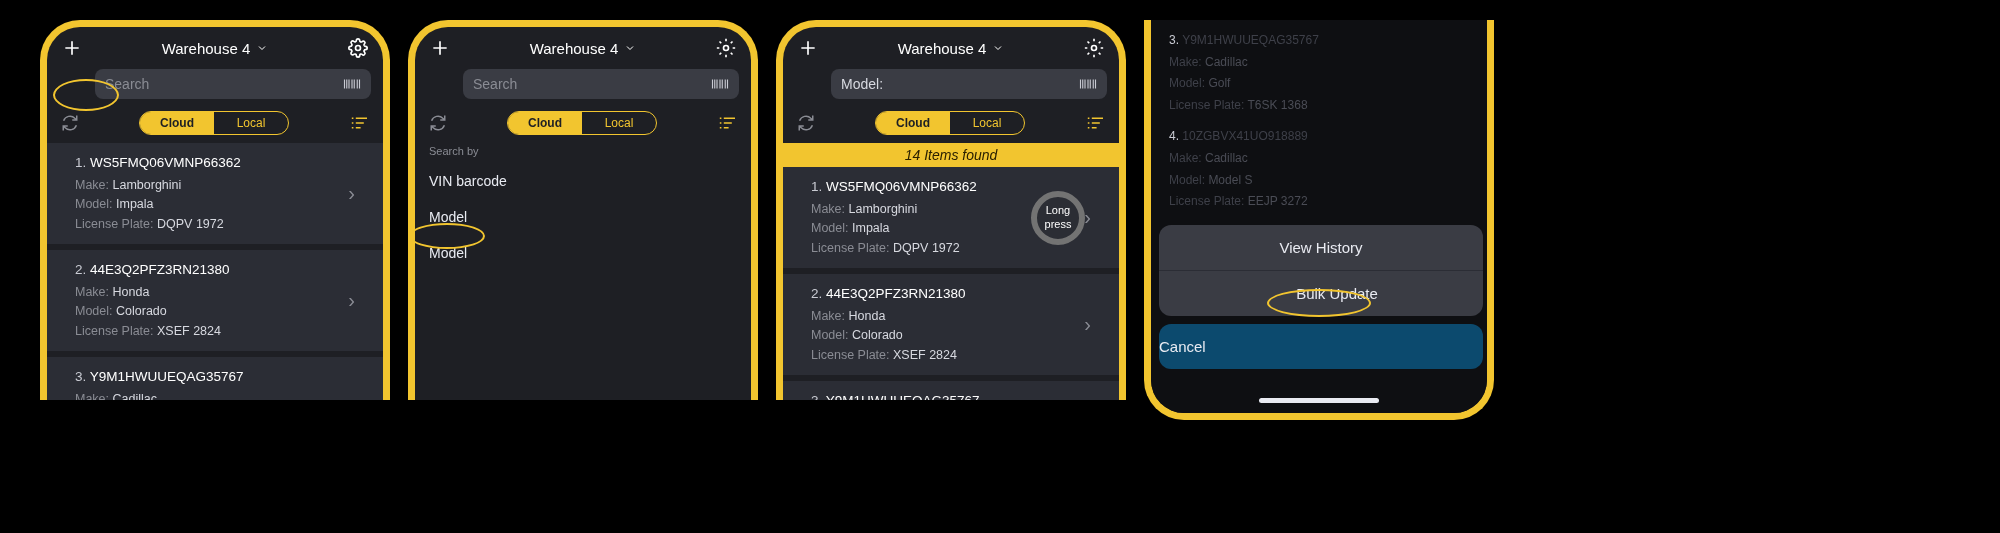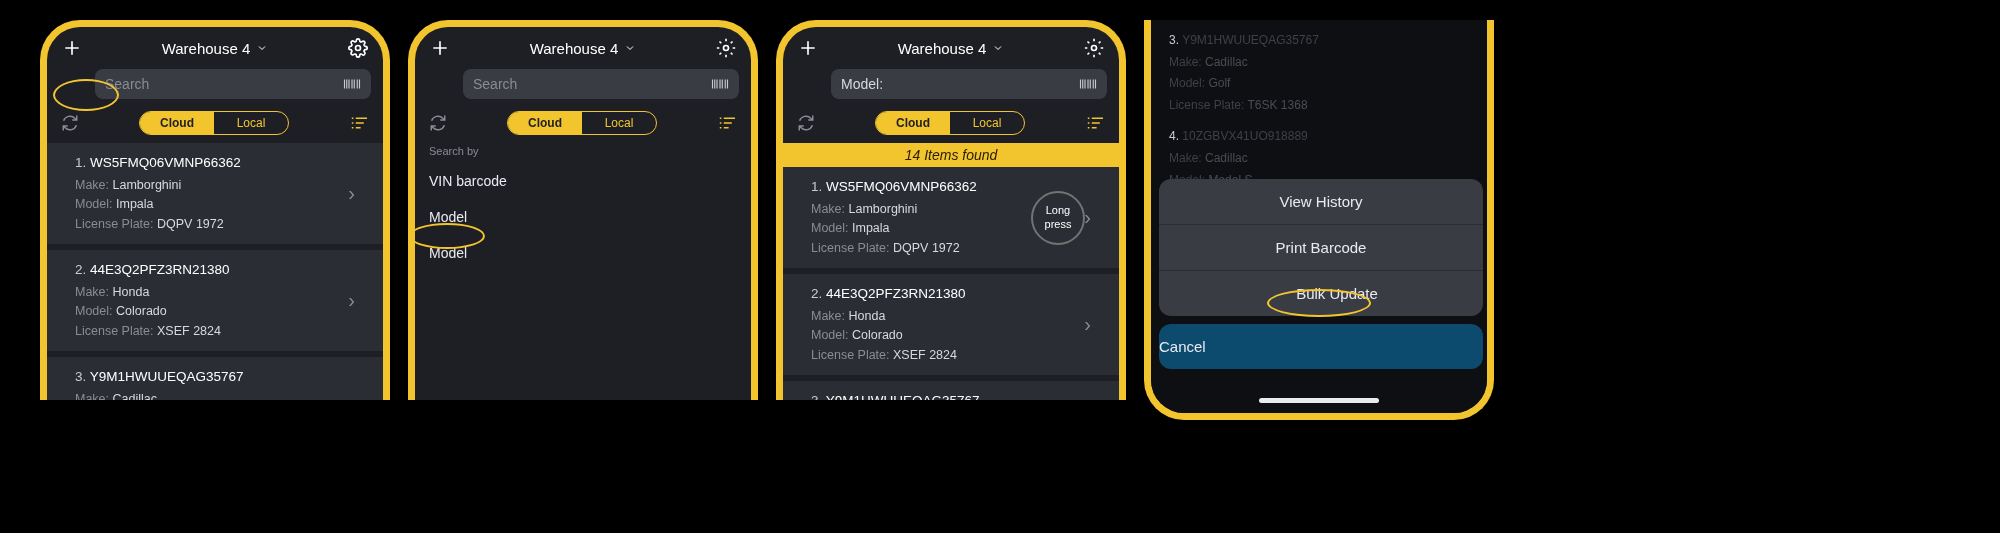--- a/index.html
+++ b/index.html
@@ -78,21 +78,21 @@
 
   
   .found-bar {
     background: #f2c52f; color: #2a2000; font-size: 14px; font-style: italic;
     text-align: center; padding: 4px 0;
   }
 
   
   .lp-badge {
     position: absolute; right: 34px; top: 50%; transform: translateY(-50%);
-    width: 54px; height: 54px; border: 2px solid #737373; border-radius: 50%;
+    width: 54px; height: 54px; border: 6px solid #737373; border-radius: 50%;
     background: rgba(44,45,52,0.8);
     display: flex; align-items: center; justify-content: center;
     text-align: center; font-size: 11px; color: #fff; line-height: 1.2;
   }
 
   
   .ring {
     position: absolute; border: 2px solid #f2c52f; border-radius: 50%;
     pointer-events: none;
   }
@@ -333,21 +333,20 @@
         <div style="height:10px"></div>
         <div><span class="idx">4.</span> <span>10ZGBVX41UO918889</span></div>
         <div><span>Make:</span> <span class="hl">Cadillac</span></div>
         <div><span>Model:</span> <span class="hl">Model S</span></div>
         <div><span>License Plate:</span> <span class="hl">EEJP 3272</span></div>
       </div>
 
       <div class="sheet">
         <div class="sheet-group">
           <div class="sheet-item">View History</div>
-          <div class="sheet-item">Print Barcode</div>
           <div class="sheet-item">Bulk Update</div>
         </div>
         <div class="cancel-btn">Cancel</div>
       </div>
 
       <div class="ring" style="left:116px; bottom:96px; width:104px; height:28px;"></div>
       <div class="home-ind"></div>
     </div>
   </div>
 

